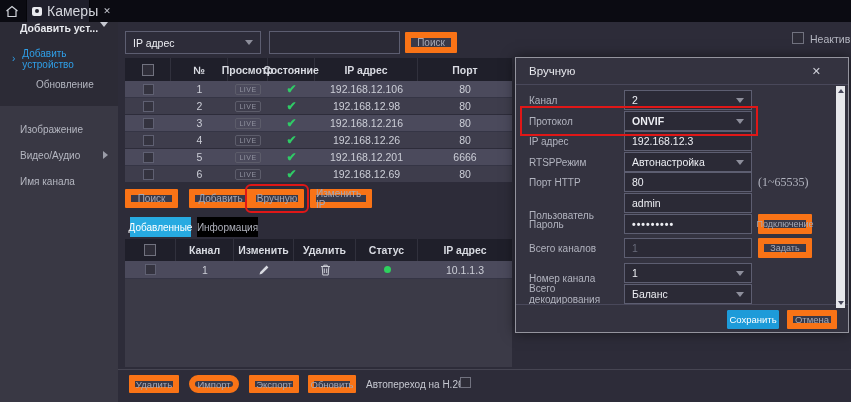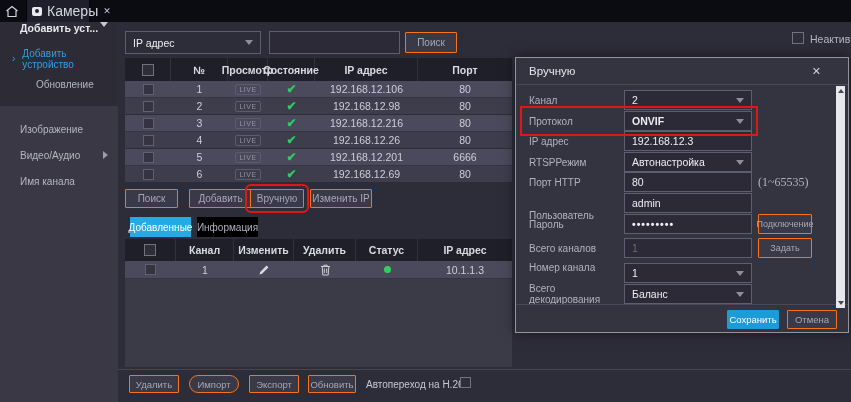--- a/index.html
+++ b/index.html
@@ -31,21 +31,21 @@
                color:#2f9fe8; }
   .sb-sub { height:27px; display:flex; align-items:center; padding-left:36px; }
   .sb-item { height:26px; display:flex; align-items:center; padding:0 10px 0 20px; }
   .sb-item:nth-of-type(2){ margin-top:10px; }
   .tri-dn { width:0; height:0; border-left:4px solid transparent; border-right:4px solid transparent;
             border-top:5px solid #c7c9d2; margin-left:auto; }
   .tri-rt { width:0; height:0; border-top:4px solid transparent; border-bottom:4px solid transparent;
             border-left:5px solid #9a9ca7; margin-left:auto; }
 
   
-  .btn { background:#393948; border:1px solid #f97316; color:#a6a8b4; font-size:10px;
+  .btn { background:#393948; border:6px solid #f97316; color:#a6a8b4; font-size:10px;
          display:flex; align-items:center; justify-content:center; border-radius:1px;
          font-family:"Liberation Sans", sans-serif; }
   .field { background:#2b2a36; border:1px solid #5d5e71; color:#edeef3; font-size:10.5px;
            display:flex; align-items:center; padding:0 7px; }
   .dd { width:0; height:0; border-left:4px solid transparent; border-right:4px solid transparent;
         border-top:5px solid #8d8e9b; margin-left:auto; }
   input.tin { background:#2b2a36; border:1px solid #5d5e71; color:#edeef3; font-size:10.5px;
          padding:0 7px; font-family:"Liberation Sans", sans-serif; outline:none; }
   input.tin::placeholder { color:#686a7a; }
   .cb { display:inline-block; width:12px; height:12px; background:#2e2d38; border:1px solid #71727f; }
@@ -351,21 +351,21 @@
       </div>
     <input class="tin mfield" style="top: 156px; font-weight: bold; letter-spacing: 1px;" value="•••••••••">
     <div class="btn mbtn" style="top:156px;">Подключение</div>
 
     <div class="mrow" style="top:180px;">
         <span class="mlabel">Всего каналов</span>
       </div>
     <input class="tin mfield" style="top: 180px;" placeholder="1">
     <div class="btn mbtn" style="top:180px;">Задать</div>
 
-    <div class="mrow" style="top:199px;">
+    <div class="mrow" style="top:210px;">
         <span class="mlabel">Номер канала</span>
       </div>
     <div class="field mfield" style="top:205px;">
       <span>1</span>
       <span class="dd"></span>
     </div>
 
     <div class="mrow" style="top:226px;">
         <span class="mlabel">Всего декодирования</span>
       </div>

